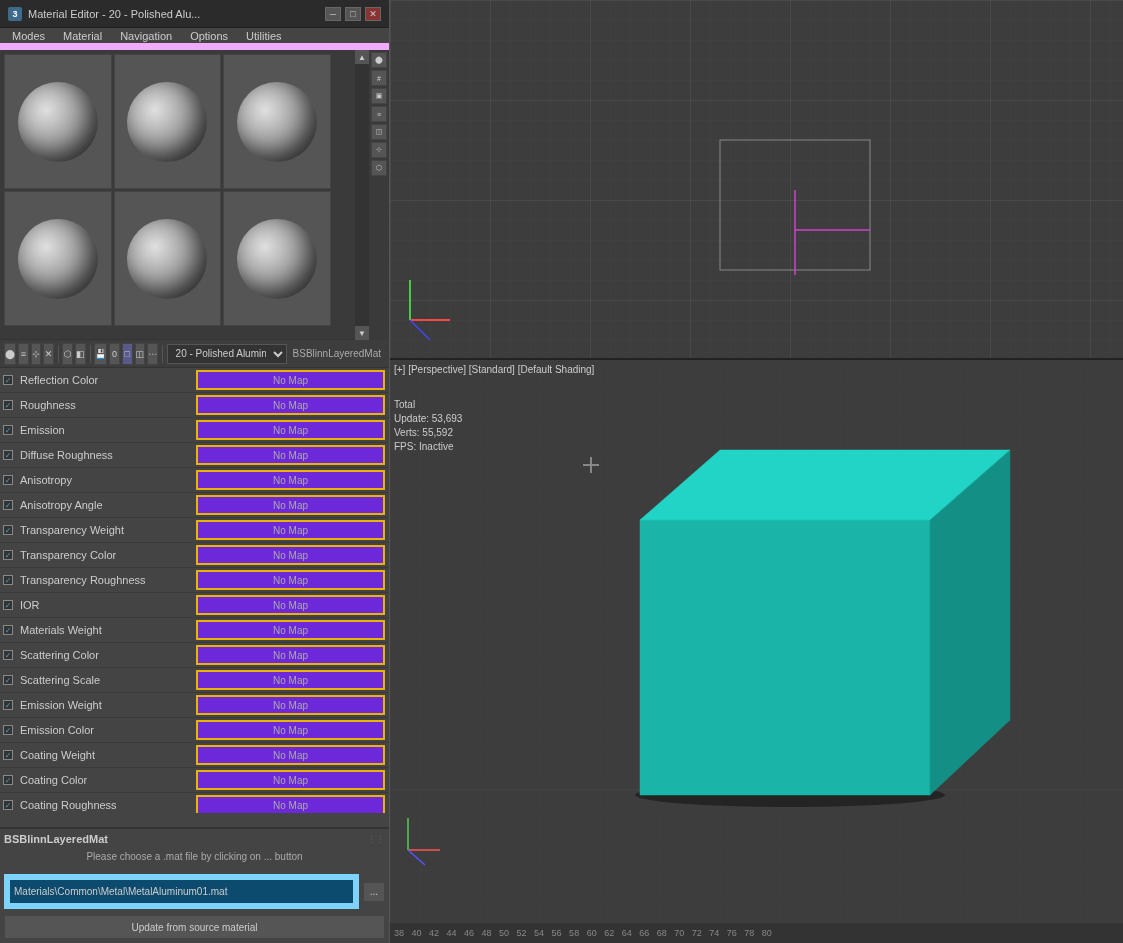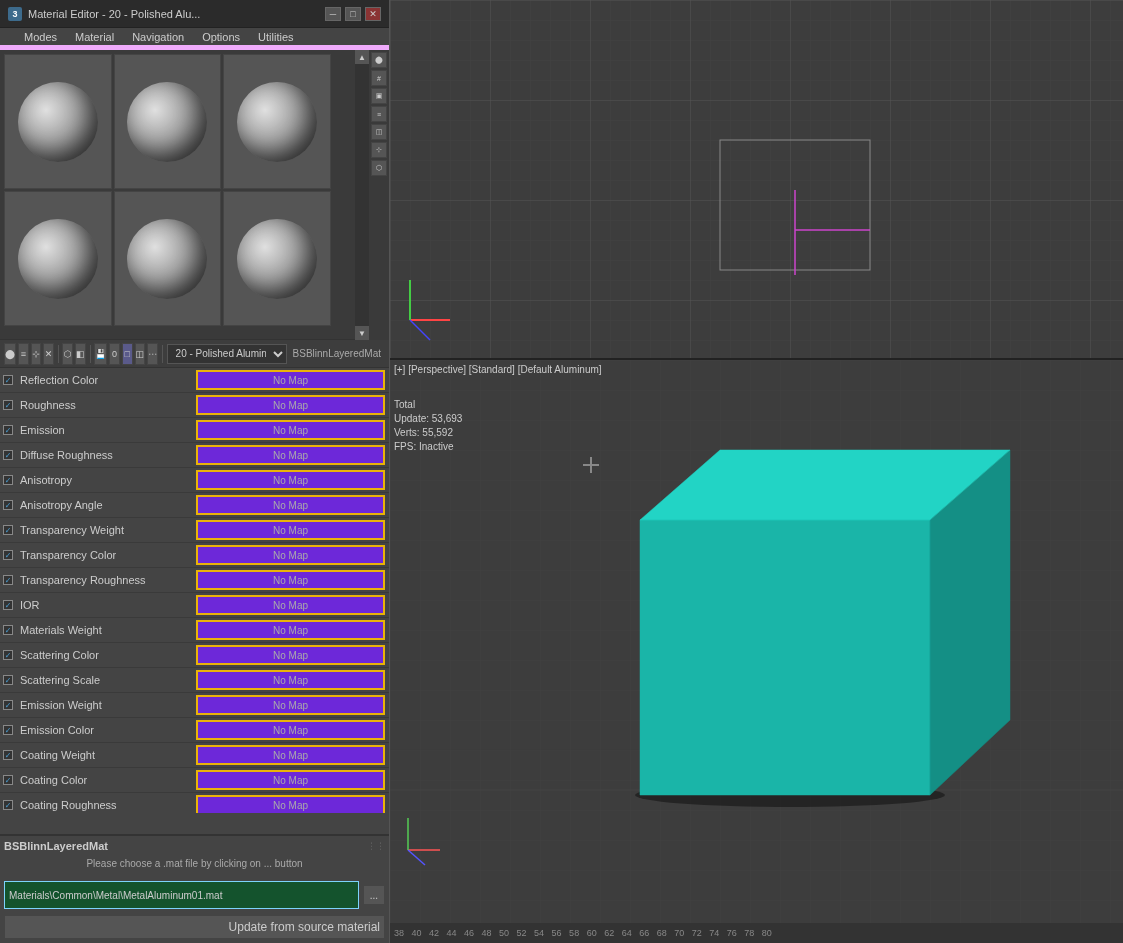--- a/index.html
+++ b/index.html
@@ -73,23 +73,23 @@
       justify-content: center;
     }
     .title-btn.close { background: #8a3333; }
 
     
     .menu-bar {
       background: #444;
       height: 22px;
       display: flex;
       align-items: center;
-      padding: 0 16px;
+      padding: 0 4px;
       gap: 2px;
-      border-bottom: 5px solid #f0abfc;
+      border-bottom: 7px solid #f0abfc;
     }
     .menu-item {
       padding: 2px 8px;
       font-size: 11px;
       color: #cccccc;
       cursor: pointer;
     }
 
     
     .preview-area {
@@ -289,45 +289,45 @@
       text-align: center;
     }
     .bs-path-row {
       display: flex;
       align-items: center;
       gap: 4px;
       margin-bottom: 6px;
     }
     .bs-path-input {
       flex: 1;
-      background: #14532d;
-      border: 1px solid #7dd3fc;
+      background: #0c4a6e;
+      border: 6px solid #7dd3fc;
       color: #ccc;
       font-size: 10px;
       padding: 2px 4px;
-      height: 28px;
+      height: 35px;
     }
     .bs-browse-btn {
       background: #555;
       border: 1px solid #444;
       color: #ccc;
       font-size: 10px;
       padding: 2px 6px;
       cursor: pointer;
       height: 20px;
     }
     .bs-update-btn {
       width: 100%;
       background: #555;
       border: 1px solid #444;
       color: #ccc;
-      font-size: 12px;
+      font-size: 10px;
       padding: 4px;
       cursor: pointer;
-      text-align: right;
+      text-align: center;
       height: 24px;
     }
 
     
     #viewport {
       position: absolute;
       left: 390px;
       top: 0;
       right: 0;
       bottom: 0;
@@ -698,21 +698,21 @@
 
       <polygon points="540,160 620,90 620,360 540,435" fill="#148f85"></polygon>
 
       <polygon points="250,160 540,160 620,90 330,90" fill="#22d4c5"></polygon>
 
       <polygon points="250,160 540,160 540,435 250,435" fill="none" stroke="#1ab5a8" stroke-width="0.5"></polygon>
       <polygon points="540,160 620,90 620,360 540,435" fill="none" stroke="#148f85" stroke-width="0.5"></polygon>
       <polygon points="250,160 540,160 620,90 330,90" fill="none" stroke="#22d4c5" stroke-width="0.5"></polygon>
     </svg>
 
-    <div class="viewport-label">[+] [Perspective] [Standard] [Default Aluminum]</div>
+    <div class="viewport-label">[+] [Perspective] [Standard] [Default Shading]</div>
 
     <div class="viewport-stats">
       <div>Total</div>
       <div>
         <span>Update:</span>&nbsp;<span>53,693</span>
       </div>
       <div>
         <span>Verts:</span>&nbsp;<span>55,592</span>
       </div>
       <div>

